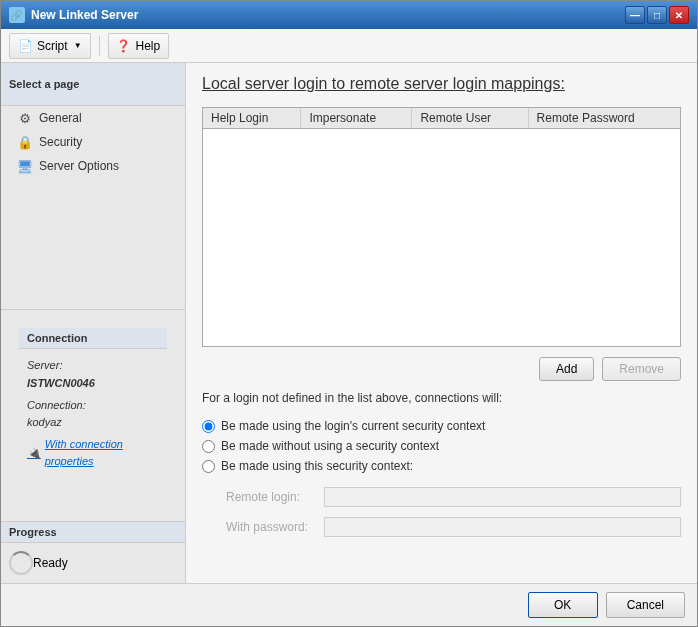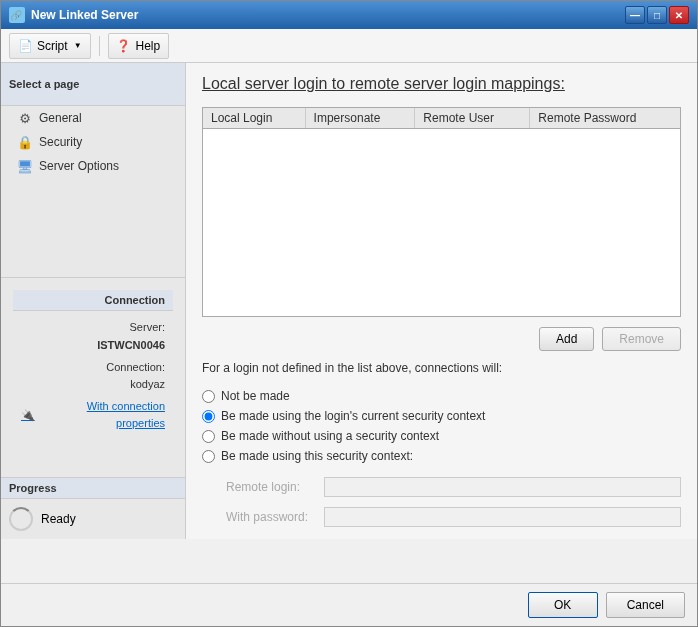--- a/index.html
+++ b/index.html
@@ -131,37 +131,37 @@
     .sidebar-item-icon {
       width: 16px;
       height: 16px;
       margin-right: 6px;
       display: flex;
       align-items: center;
       justify-content: center;
       font-size: 13px;
     }
     .sidebar-connection {
-      padding: 20px;
+      padding: 26px;
       border-top: 1px solid #ccc;
-      text-align: right;
     }
     .sidebar-connection-title {
       font-weight: bold;
       font-size: 11px;
       color: #333;
       background: #dce3ed;
       padding: 4px 8px;
       border-bottom: 1px solid #ccc;
       margin: -8px -8px 8px -8px;
     }
     .connection-info {
       font-size: 11px;
       color: #333;
       line-height: 1.6;
+      font-style: italic;
     }
     .connection-link {
       color: #0066cc;
       text-decoration: underline;
       cursor: pointer;
       font-size: 11px;
       display: flex;
       align-items: center;
       gap: 4px;
       margin-top: 4px;
@@ -175,21 +175,21 @@
       font-size: 11px;
       color: #333;
       background: #dce3ed;
       padding: 4px 8px;
       border-bottom: 1px solid #ccc;
     }
     .progress-content {
       padding: 8px;
       display: flex;
       align-items: center;
-      gap: 8px;
+      gap: 0;
     }
     .progress-spinner {
       width: 24px;
       height: 24px;
       border-radius: 50%;
       border: 2px solid #ccc;
       border-top-color: #888;
       display: flex;
       align-items: center;
       justify-content: center;
@@ -291,21 +291,20 @@
       padding: 2px 4px;
       font-size: 12px;
     }
     .bottom-bar {
       border-top: 1px solid #ccc;
       padding: 8px 12px;
       display: flex;
       justify-content: flex-end;
       gap: 8px;
       background: #f0f0f0;
-      margin-top: 44px;
     }
     .ok-btn {
       padding: 3px 20px;
       border: 1px solid #0055aa;
       background: linear-gradient(to bottom, #fafafa, #e0e0e0);
       border-radius: 2px;
       cursor: pointer;
       font-size: 12px;
       height: 26px;
       min-width: 70px;
@@ -399,44 +398,40 @@
       </div>
     </div>
 
     <div class="right-panel">
       <div class="section-label">Local server login to remote server login mappings:</div>
 
       <div class="table-container">
         <table class="data-table">
           <thead>
             <tr>
-              <th>Local Login</th>
+              <th>Help Login</th>
               <th>Impersonate</th>
               <th>Remote User</th>
               <th>Remote Password</th>
             </tr>
           </thead>
           <tbody>
             
           </tbody>
         </table>
       </div>
 
       <div class="btn-row">
         <button class="action-btn">Add</button>
         <button class="action-btn" disabled="">Remove</button>
       </div>
 
       <div class="for-login-label">For a login not defined in the list above, connections will:</div>
 
       <div class="radio-group">
-        <label class="radio-option">
-          <input type="radio" name="connection_type" value="not_be_made" style="">
-          <span>Not be made</span>
-        </label>
         <label class="radio-option">
           <input type="radio" name="connection_type" value="current_security" checked="" style="">
           <span>Be made using the login's current security context</span>
         </label>
         <label class="radio-option">
           <input type="radio" name="connection_type" value="without_security" style="">
           <span>Be made without using a security context</span>
         </label>
         <label class="radio-option">
           <input type="radio" name="connection_type" value="this_security" style="">

